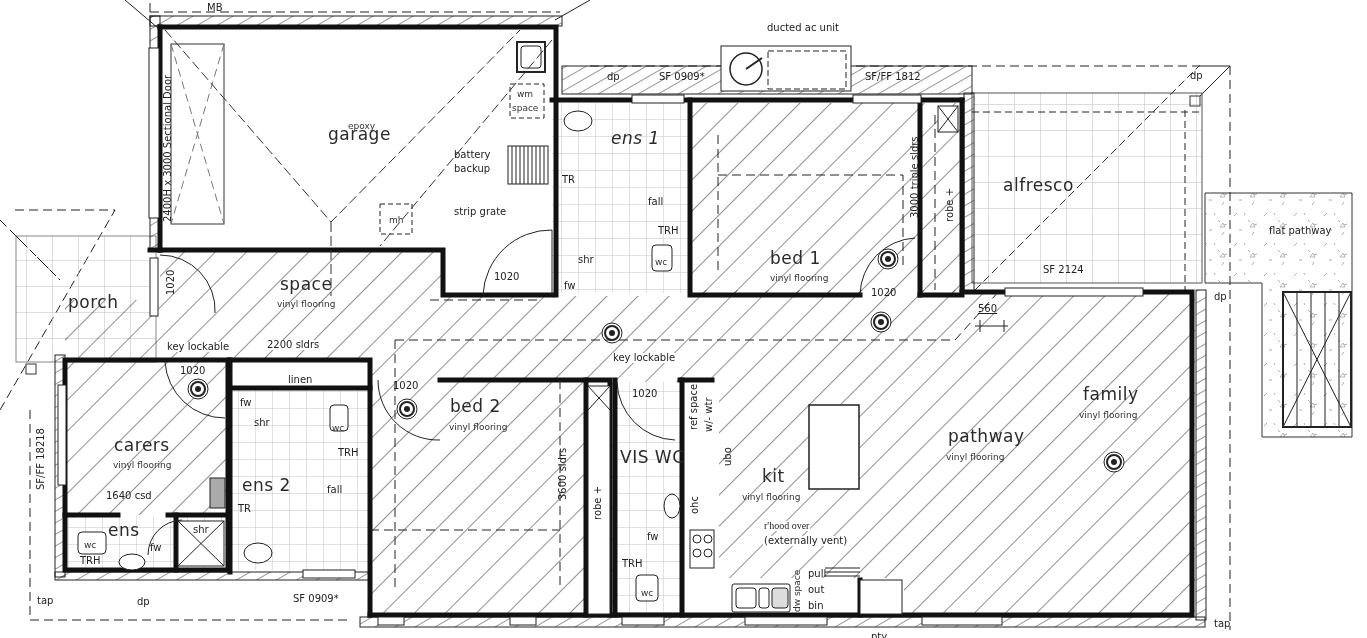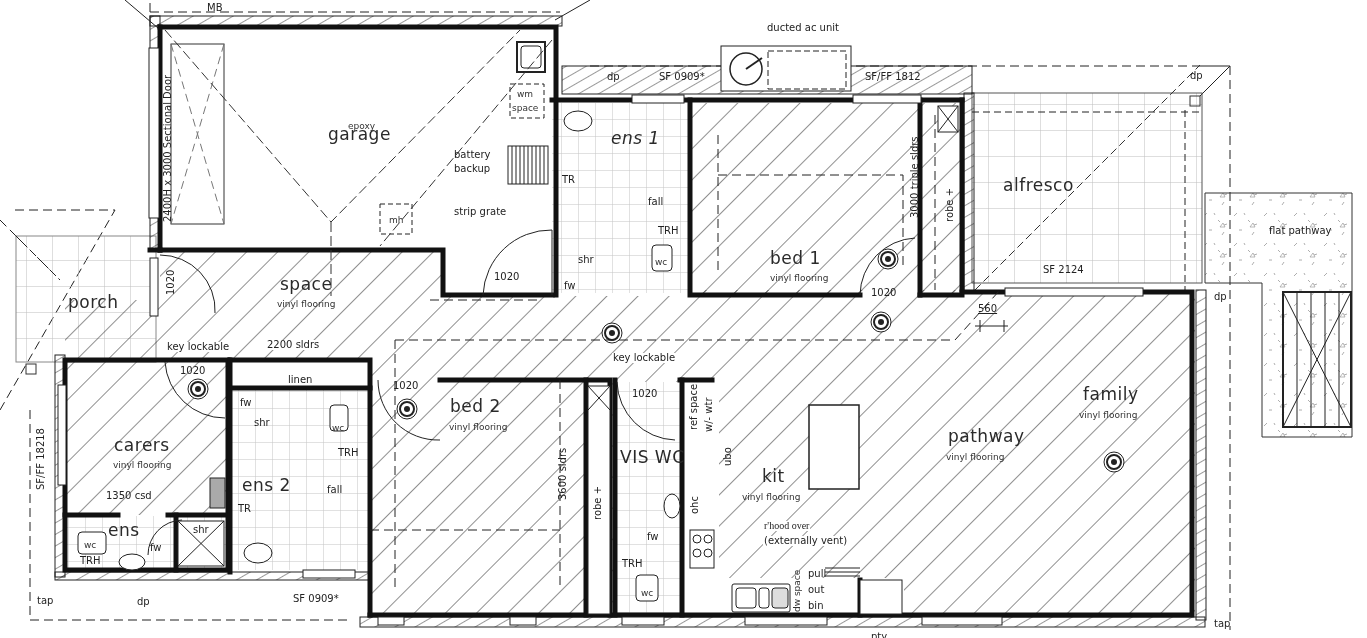--- a/index.html
+++ b/index.html
@@ -295,21 +295,21 @@
 <div class="lbl small" style="left:494px;top:272px;">1020</div>
 <div class="lbl small bg" style="left:166px;top:342px;">key lockable</div>
 <div class="lbl small bg" style="left:266px;top:340px;">2200 sldrs</div>
 <div class="lbl small bg" style="left:612px;top:353px;">key lockable</div>
 <div class="lbl small" style="left:288px;top:375px;">linen</div>
 <div class="lbl small" style="left:180px;top:366px;">1020</div>
 
 <div class="lbl room" style="left:114px;top:437px;">carers</div>
 <div class="lbl sub" style="left:113px;top:461px;">vinyl flooring</div>
 <div class="lbl small vert" style="left:36px;top:490px;">SF/FF 18218</div>
-<div class="lbl small" style="left:106px;top:491px;">1350 csd</div>
+<div class="lbl small" style="left:106px;top:491px;">1640 csd</div>
 <div class="lbl room" style="left:108px;top:522px;">ens</div>
 <div class="lbl sub" style="left:84px;top:541px;">wc</div>
 <div class="lbl small" style="left:80px;top:556px;">TRH</div>
 <div class="lbl small" style="left:150px;top:543px;">fw</div>
 <div class="lbl small" style="left:193px;top:525px;">shr</div>
 
 <div class="lbl small" style="left:240px;top:398px;">fw</div>
 <div class="lbl small" style="left:254px;top:418px;">shr</div>
 <div class="lbl sub" style="left:332px;top:424px;">wc</div>
 <div class="lbl small" style="left:338px;top:448px;">TRH</div>

